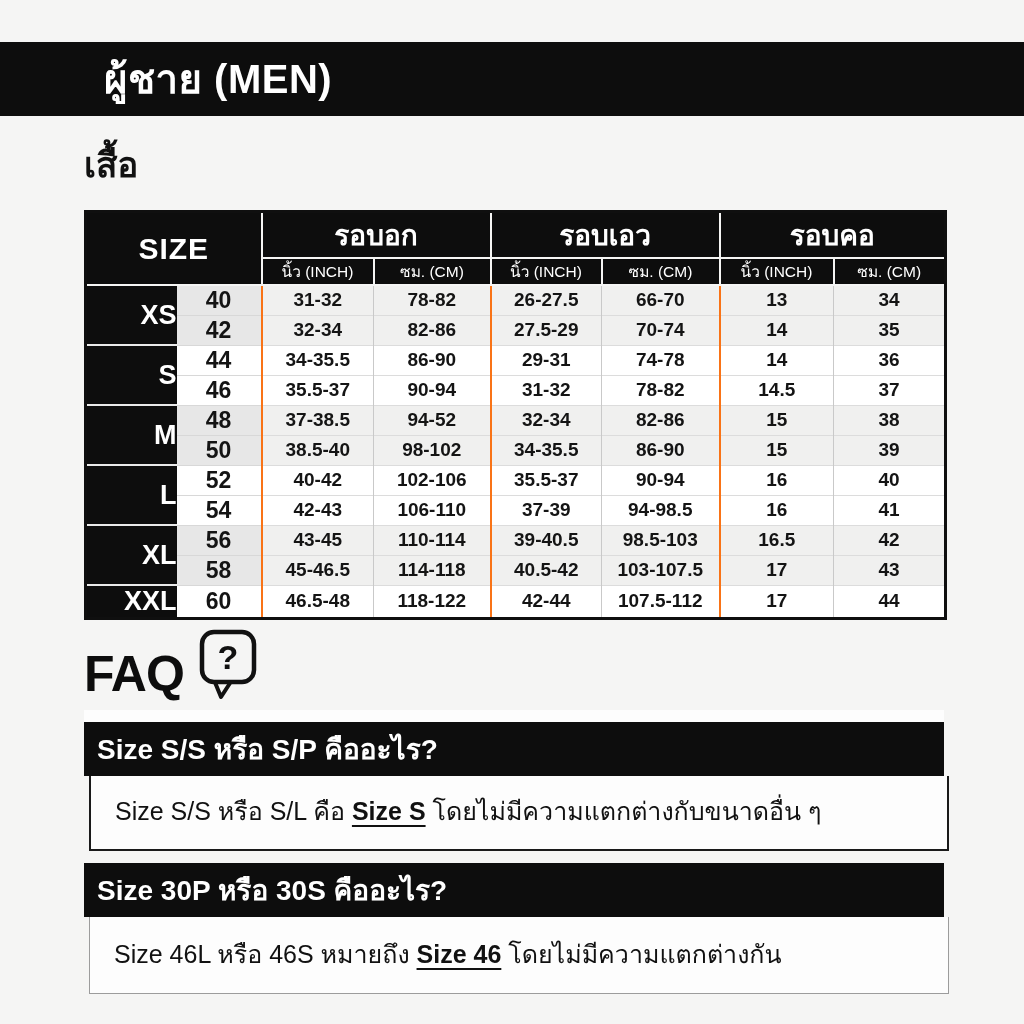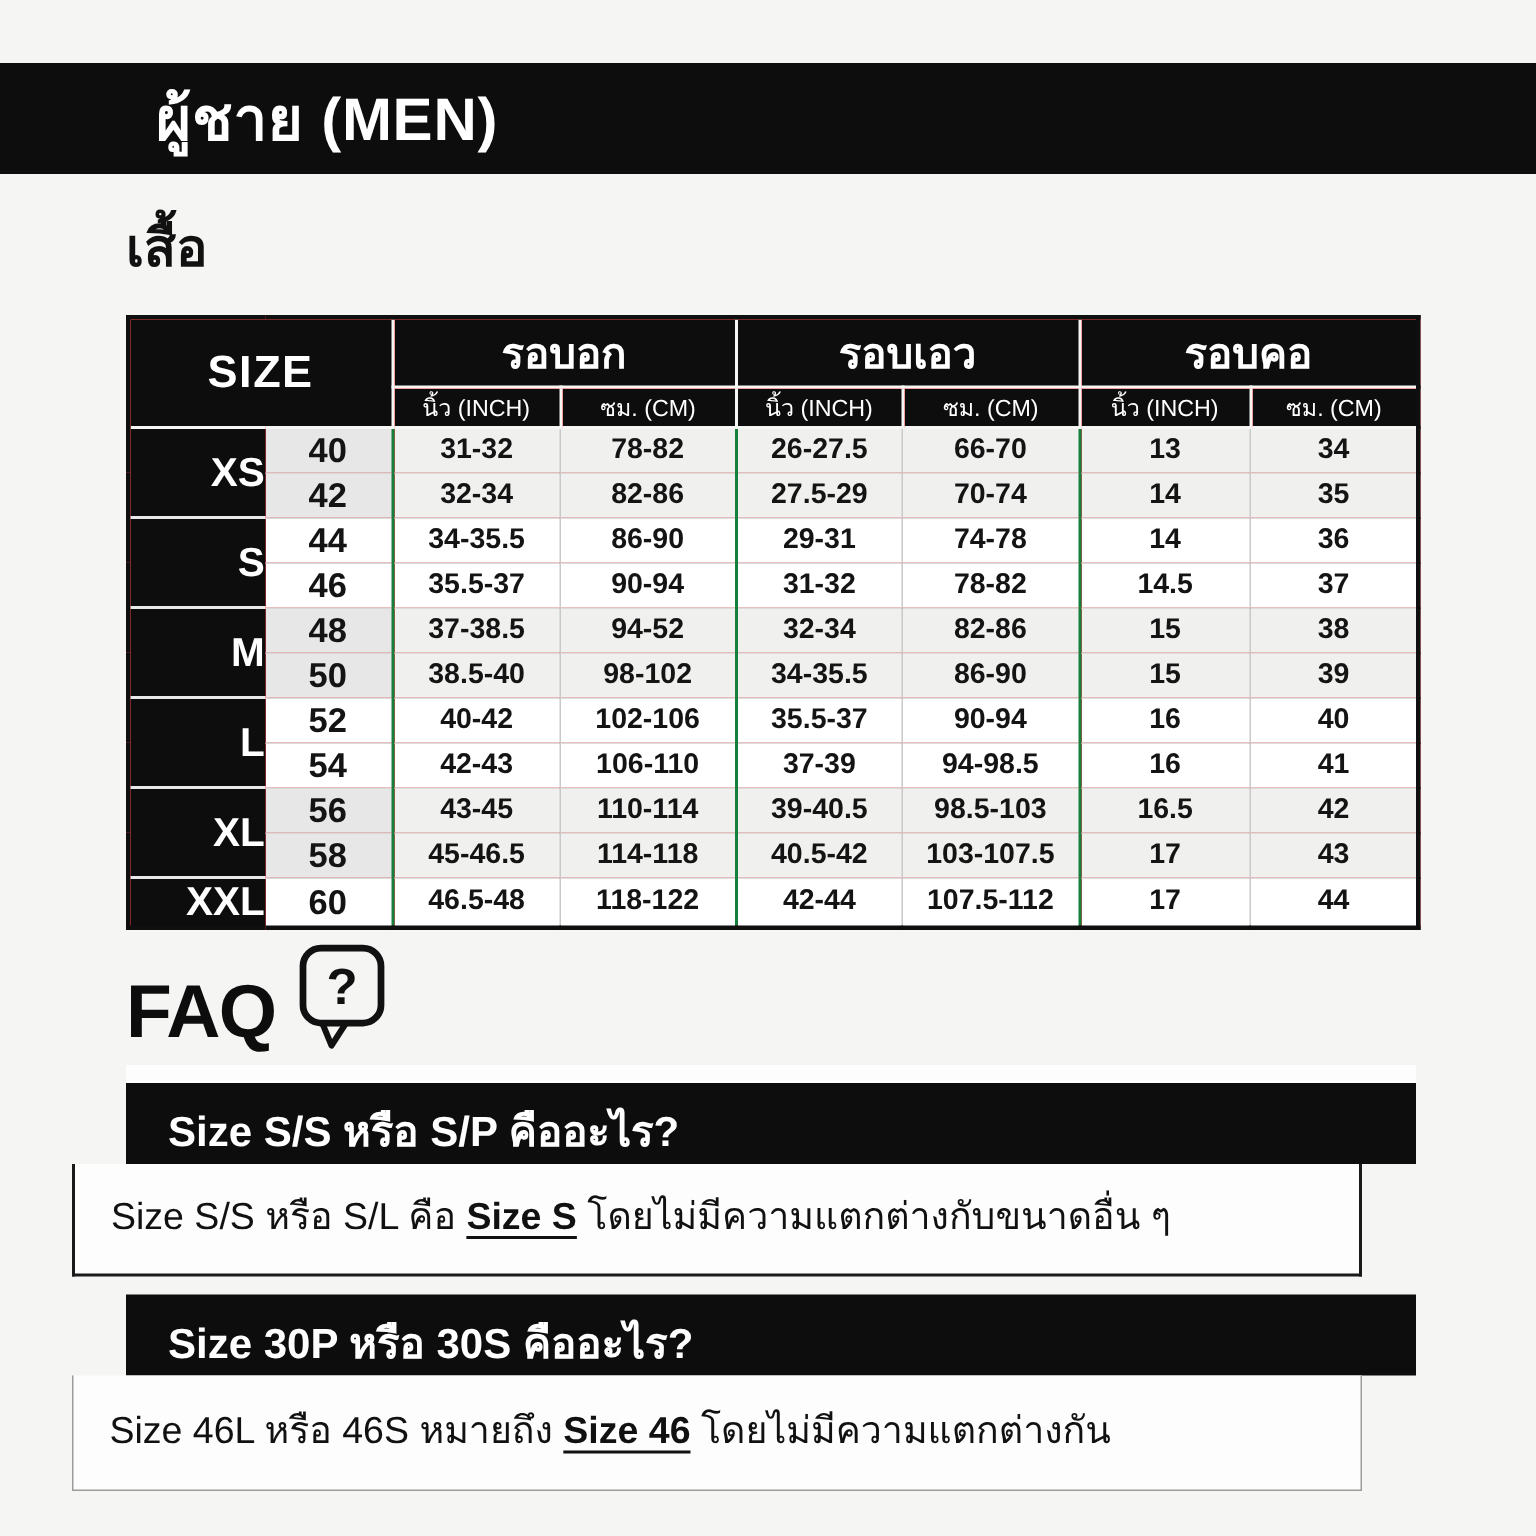--- a/index.html
+++ b/index.html
@@ -39,21 +39,21 @@
     font-family: Liberation Serif, serif;
   }
 
   
   table.size-table {
     margin: 27px 0 0 84px;
     width: 860px;
     border-collapse: collapse;
     table-layout: fixed;
     border: 3px solid #0f0f0f;
-    background: #ef4444;
+    background: #0c4a6e;
   }
   .size-table th, .size-table td {
     text-align: center;
     vertical-align: middle;
     overflow: hidden;
     white-space: nowrap;
   }
   
   tr.h-main { height: 37px; }
   tr.h-sub  { height: 25px; }
@@ -80,21 +80,21 @@
     font-weight: 800;
     border-top: 1px solid #d8d8d8;
     background: #ffffff;
   }
   td.d {
     font-size: 19px;
     font-weight: 700;
     border-top: 1px solid #dcdcdc;
     background: #ffffff;
   }
-  td.maj { border-left: 2px solid #15803d; }
+  td.maj { border-left: 2px solid #f97316; }
   td.min { border-left: 1px solid #c9c9c9; }
   tr.shade td.num { background: #e7e7e7; }
   tr.shade td.d   { background: #f0f0ef; }
 
   
   .faq-row {
     margin: 22px 0 0 84px;
     height: 58px;
     display: flex;
     align-items: flex-end;
@@ -112,30 +112,30 @@
   
   .faq-strip {
     margin: 10px 0 0 84px;
     width: 860px; height: 12px;
     background: #fdfdfd;
   }
   .faq-bar {
     margin-left: 84px;
     width: 860px; height: 54px;
     background: #0d0d0d;
-    display: flex; align-items: flex-end;
-    padding-left: 28px;
+    display: flex; align-items: center;
+    padding-left: 13px;
   }
   .faq-bar .q {
     color: #ffffff;
     font-size: 28px;
     font-weight: 800;
   }
   .faq-answer {
-    margin-left: 48px;
+    margin-left: 89px;
     width: 860px;
     background: #fdfdfd;
     padding: 15px 24px 17px 24px;
     font-size: 25px;
     font-weight: 500;
     line-height: 1.62;
     color: #111;
   }
   .faq-answer.bordered { border: 2px solid #1a1a1a; border-top: none; }
   .faq-answer.thin     { border: 1px solid #9c9c9c; border-top: none; padding-top: 17px; padding-bottom: 19px; }

